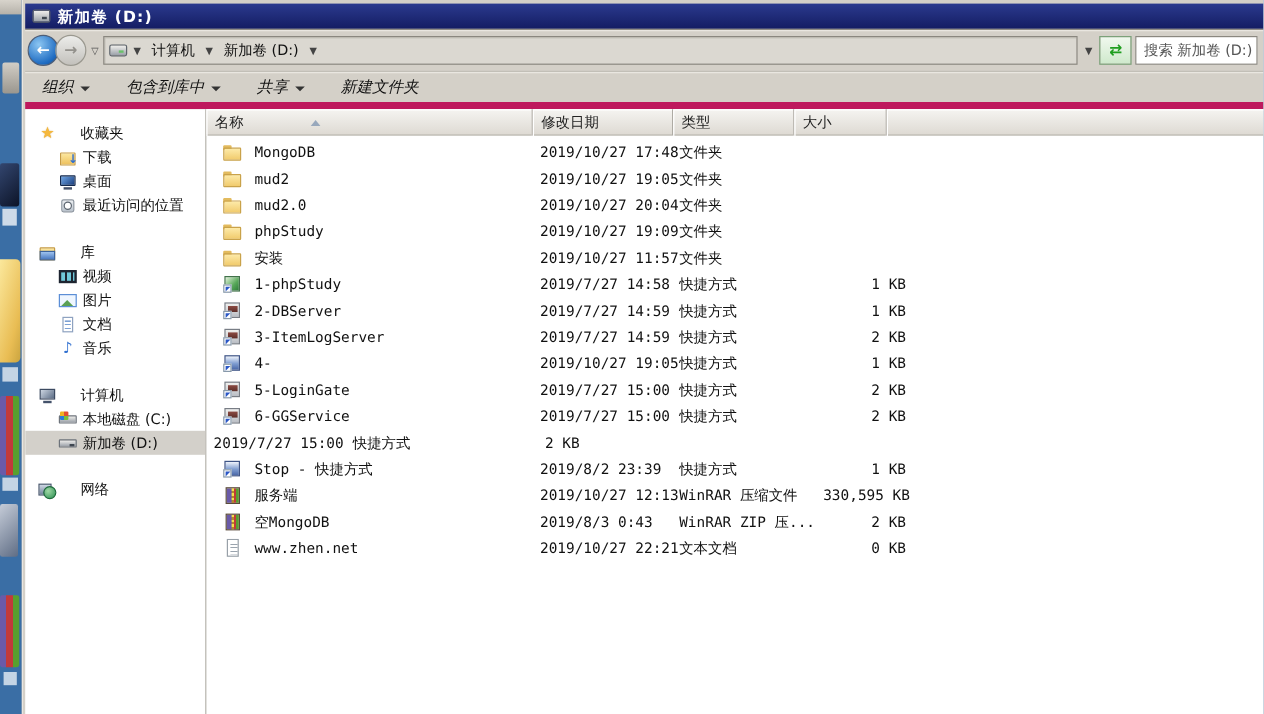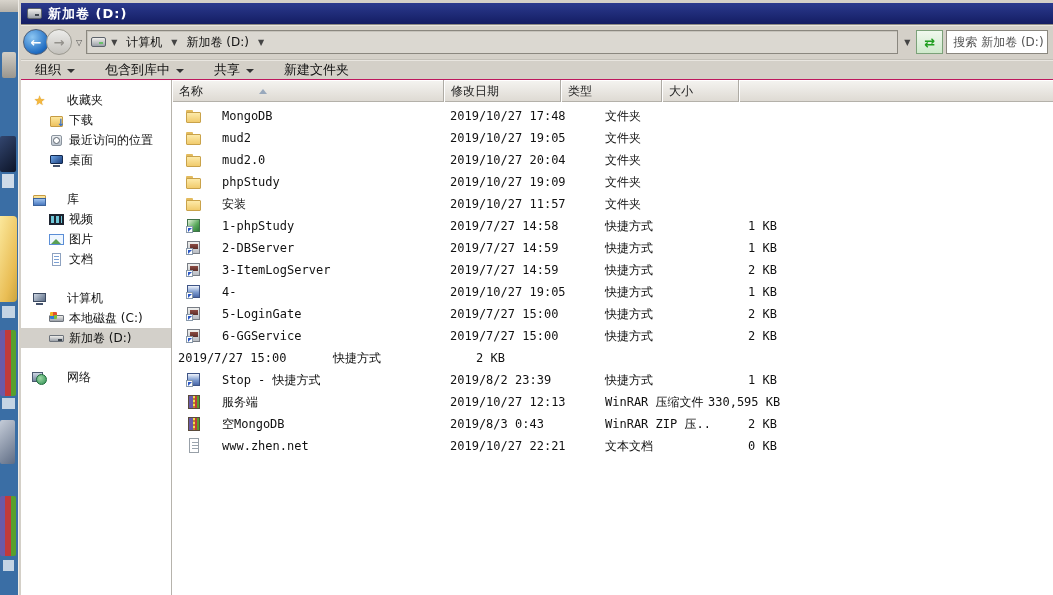--- a/index.html
+++ b/index.html
@@ -61,22 +61,22 @@
   .refresh-btn { width:27px; height:24px; flex:none; display:flex; align-items:center; justify-content:center;
                  background:linear-gradient(#f0f8ee,#cfe9cc); border:1px solid #7ba179;
                  color:#1f9e1f; font-weight:bold; font-size:13px; }
   .search-box { height:24px; flex:1; min-width:0; background:#fff; border:1px solid #8a877f;
                 display:flex; align-items:center; overflow:hidden; }
   .search-box input { border:0; outline:0; width:200px; font-family:inherit; font-size:12px;
                       padding:0 6px; color:#444; background:transparent; }
   .search-box input::placeholder { color:#555; opacity:1; }
 
   
-  .toolbar { height:20px; flex:none; display:flex; align-items:center; gap:30px; padding:0 14px;
-             background:#d4d0c8; box-shadow:inset 0 1px 0 #e9e6e0; border-bottom:1px solid #be185d; }
+  .toolbar { height:31px; flex:none; display:flex; align-items:center; gap:30px; padding:0 14px;
+             background:#d4d0c8; box-shadow:inset 0 1px 0 #e9e6e0; border-bottom:6px solid #be185d;font-style:italic; }
   .tb-btn { display:flex; align-items:center; gap:6px; cursor:default; font-size:13px; color:#111; white-space:nowrap; }
   .tb-chev { width:0; height:0; border-left:4px solid transparent; border-right:4px solid transparent;
              border-top:4px solid #333; margin-top:2px; }
 
   
   .main { flex:1; display:flex; min-height:0; background:#fff; }
 
   .sidebar { width:151px; flex:none; border-right:1px solid #b6b3ac; padding-top:10px; overflow:hidden; }
   .s-entry { height:20px; display:flex; align-items:center; gap:5px; padding-left:28px; cursor:default; white-space:nowrap; }
   .s-entry.kind-group { padding-left:11px; margin-top:0; font-size:12px;gap:20px; }
@@ -116,23 +116,23 @@
   .col-h { background:linear-gradient(#f5f4f1,#ddd9d2); border-right:1px solid #aeaba4;
            box-shadow:inset 1px 1px 0 #fff, inset 0 -1px 0 #b4b1aa;
            display:flex; align-items:center; padding:0 7px; font-size:12px; color:#222; white-space:nowrap; overflow:hidden; }
   .col-name { width:272px;gap:48px; } .col-date { width:117px; } .col-type { width:101px; } .col-size { width:77px; }
   .col-fill { flex:1; border-right:0; }
   .sort-asc { width:0; height:0; border-left:4px solid transparent; border-right:4px solid transparent;
               border-bottom:5px solid #98a8bc; margin-left:8px; }
 
   .rows { flex:1; overflow:hidden; padding-top:3px; font-family:"DejaVu Sans Mono","DejaVu Sans",monospace; }
   .f-row { height:22px; display:flex; align-items:center; }
-  .c-name { width:272px; flex:none; display:flex; align-items:center; gap:20px; padding-left:14px; overflow:hidden; white-space:nowrap; }
+  .c-name { width:272px; flex:none; display:flex; align-items:center; gap:10px; padding-left:14px; overflow:hidden; white-space:nowrap; }
   .c-date { width:117px; flex:none; padding-left:6px; white-space:nowrap; }
-  .c-type { width:125px; flex:none; padding-left:22px; white-space:nowrap; overflow:hidden;margin-left:22px; }
+  .c-type { width:125px; flex:none; padding-left:5px; white-space:nowrap; overflow:hidden; }
   .c-size { width:77px; flex:none; text-align:right; padding-right:8px; white-space:nowrap; }
 
   .fl-icon { width:16px; height:16px; flex:none; position:relative; }
   .fl-icon .ovl { display:none; }
   .icon-folder::before { content:""; position:absolute; left:0; top:2px; width:7px; height:4px;
                          background:#e3bb5e; border-radius:1px 1px 0 0; }
   .icon-folder::after { content:""; position:absolute; left:0; top:4px; right:1px; bottom:1px;
                         background:linear-gradient(180deg,#fdeaa8,#f1cb6d); border:1px solid #c9a24a; border-radius:1px; }
   .icon-shortcut-php::after { content:""; position:absolute; inset:1px 2px 2px 1px;
                         background:linear-gradient(135deg,#e4f3dc,#58a85a 60%,#2e7d3a); border:1px solid #41724a; }
@@ -227,27 +227,27 @@
             <span class="s-icon si-star"></span>
             <span class="s-label">收藏夹</span>
           </div>
 
           <div class="s-entry kind-item">
             <span class="s-icon si-downloads"></span>
             <span class="s-label">下载</span>
           </div>
 
           <div class="s-entry kind-item">
+            <span class="s-icon si-desktop"></span>
+            <span class="s-label">桌面</span>
+          </div>
+
+          <div class="s-entry kind-item">
             <span class="s-icon si-recent"></span>
             <span class="s-label">最近访问的位置</span>
-          </div>
-
-          <div class="s-entry kind-item">
-            <span class="s-icon si-desktop"></span>
-            <span class="s-label">桌面</span>
           </div>
 
           <div class="s-entry kind-group">
             <span class="s-icon si-library"></span>
             <span class="s-label">库</span>
           </div>
 
           <div class="s-entry kind-item">
             <span class="s-icon si-video"></span>
             <span class="s-label">视频</span>
@@ -256,20 +256,24 @@
           <div class="s-entry kind-item">
             <span class="s-icon si-picture"></span>
             <span class="s-label">图片</span>
           </div>
 
           <div class="s-entry kind-item">
             <span class="s-icon si-document"></span>
             <span class="s-label">文档</span>
           </div>
 
+          <div class="s-entry kind-item">
+            <span class="s-icon si-music"></span>
+            <span class="s-label">音乐</span>
+          </div>
 
           <div class="s-entry kind-group">
             <span class="s-icon si-computer"></span>
             <span class="s-label">计算机</span>
           </div>
 
           <div class="s-entry kind-item">
             <span class="s-icon si-disk"></span>
             <span class="s-label">本地磁盘 (C:)</span>
           </div>

